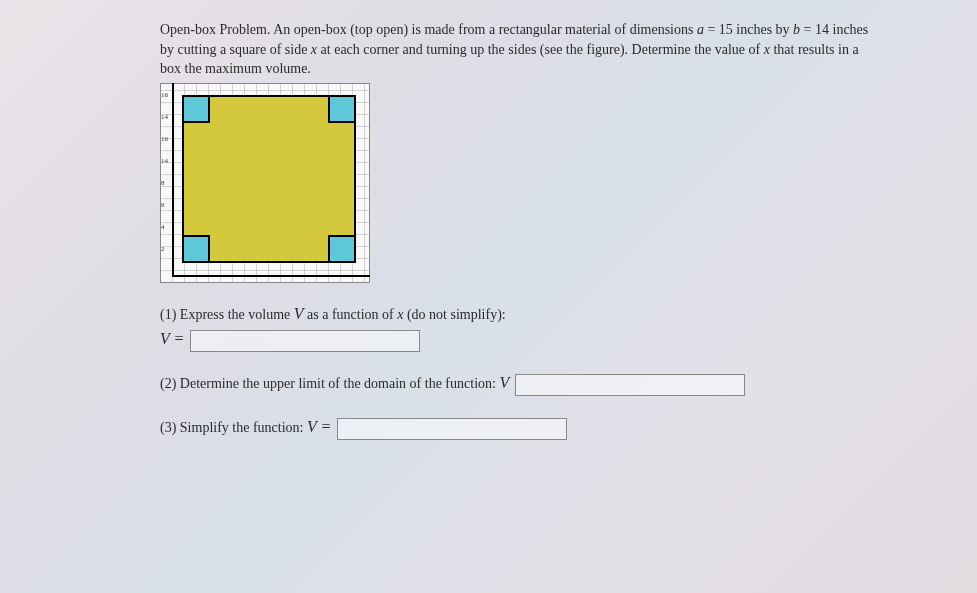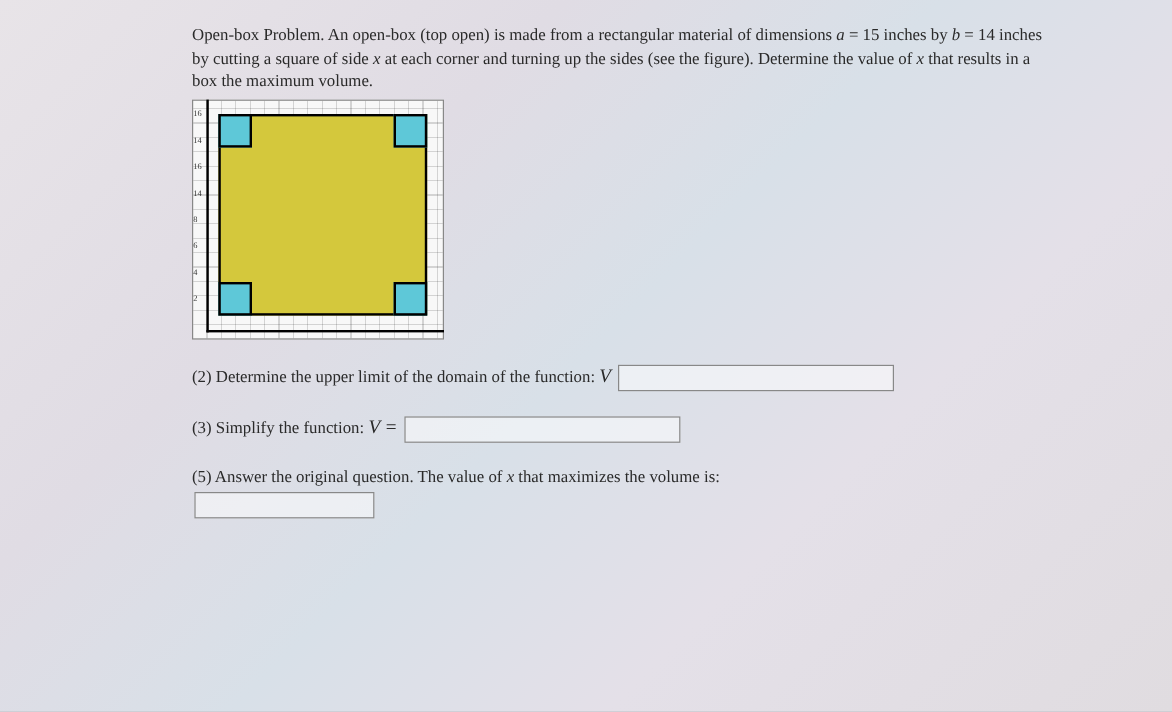--- a/index.html
+++ b/index.html
@@ -138,31 +138,32 @@
       <span class="tick-label-y" style="top:8px">16</span>
       <span class="tick-label-y" style="top:30px">14</span>
       <span class="tick-label-y" style="top:52px">16</span>
       <span class="tick-label-y" style="top:74px">14</span>
       <span class="tick-label-y" style="top:96px">8</span>
       <span class="tick-label-y" style="top:118px">6</span>
       <span class="tick-label-y" style="top:140px">4</span>
       <span class="tick-label-y" style="top:162px">2</span>
     </div>
 
+    <div class="question">
+      <span>(1) Express the volume </span><span class="vfont">V</span><span> as a function of </span><span class="math-var">x</span><span> (do not simplify):</span><br>
+      <span class="vfont">V =</span>
+      <span class="input-field input-wide"></span>
+    </div>
 
     <div class="question">
       <span>(2) Determine the upper limit of the domain of the function: </span><span class="vfont">V</span>
       <span class="input-field input-wide"></span>
     </div>
 
     <div class="question">
       <span>(3) Simplify the function: </span><span class="vfont">V =</span>
       <span class="input-field input-wide"></span>
     </div>
 
 
-    <div class="question">
-      <span>(5) Answer the original question. The value of </span><span class="math-var">x</span><span> that maximizes the volume is:</span><br>
-      <span class="input-field input-short"></span>
-    </div>
 
   </div>
 </div>
 
 </body></html>

